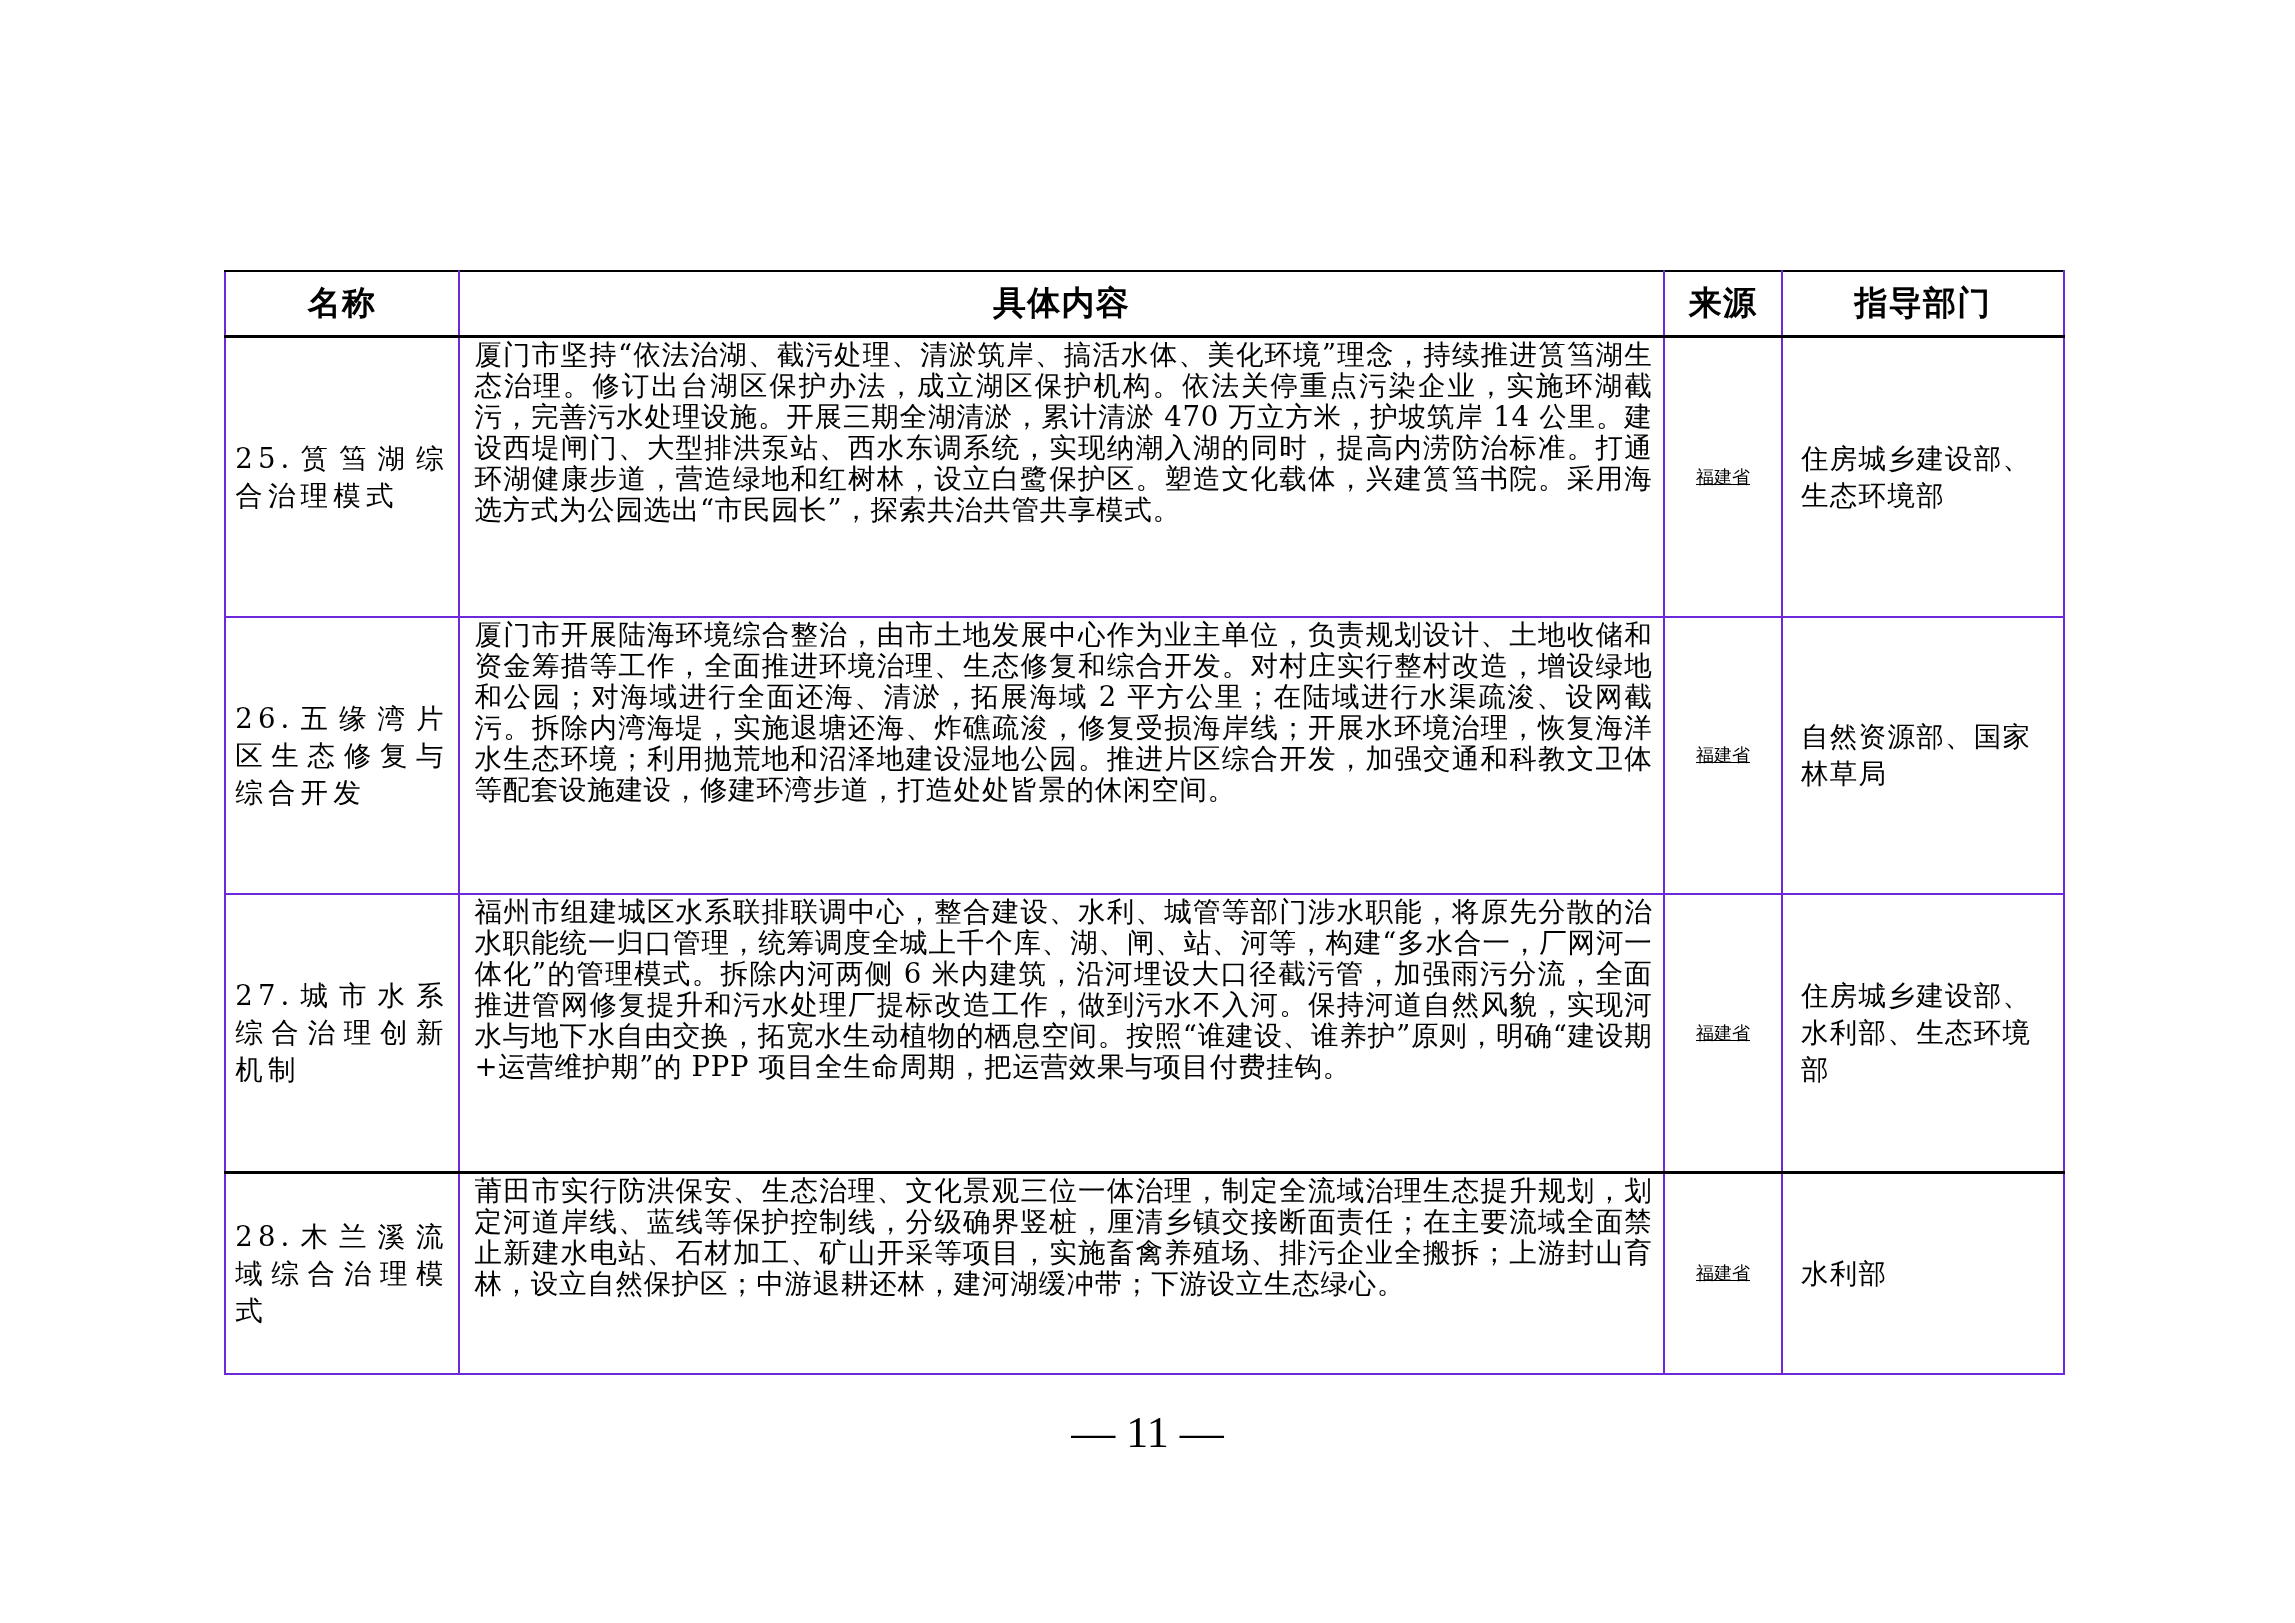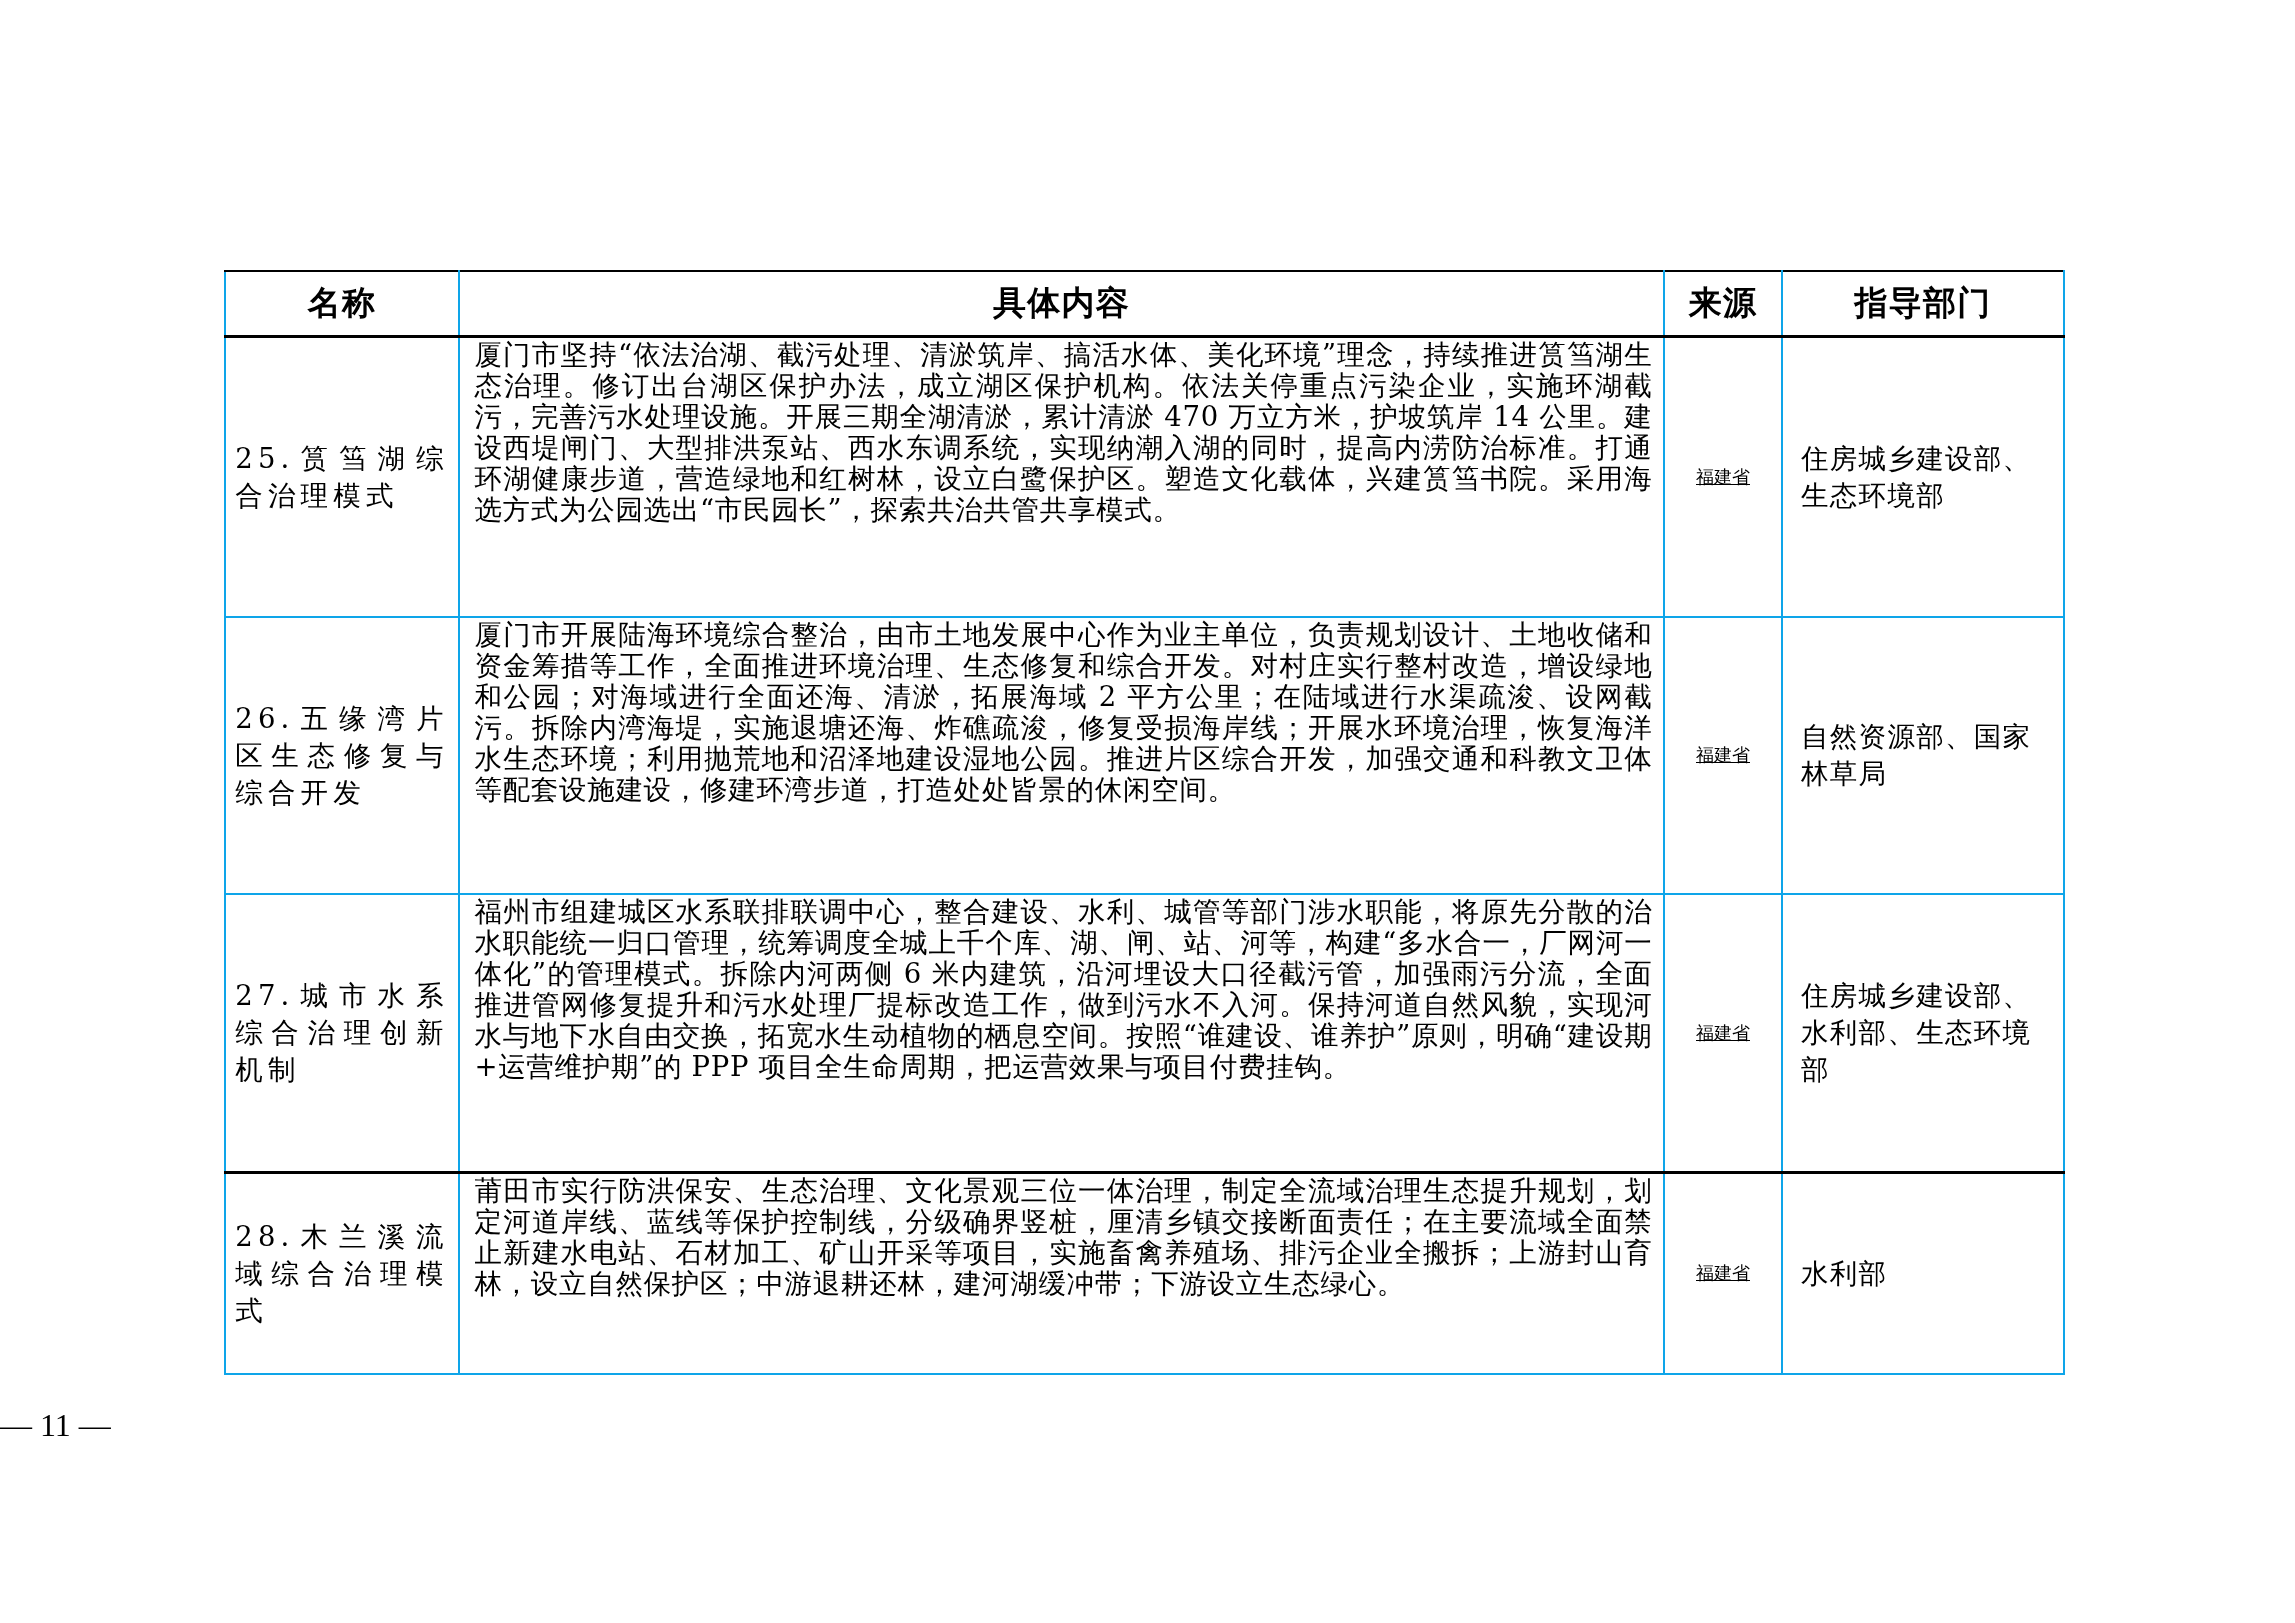--- a/index.html
+++ b/index.html
@@ -1,35 +1,35 @@
 <!DOCTYPE html>
 <html style="font-size:10.5px"><head>
 <meta charset="utf-8">
 <style>
   html, body { margin: 0; padding: 0; background: #ffffff; }
   body { width: 2295px; height: 1623px; position: relative; overflow: hidden;
          font-family: "DejaVu Serif", "Liberation Serif", serif; color: #000; }
   .page-table { position: absolute; left: 224px; top: 270px; width: 1556px;
          border-collapse: collapse; table-layout: fixed; }
-  .page-table td, .page-table th { border: 2px solid #0ea5e9; padding: 0; vertical-align: middle; }
+  .page-table td, .page-table th { border: 2px solid #6d28d9; padding: 0; vertical-align: middle; }
   .page-table th { height: 63px; font-family: "DejaVu Sans", "Liberation Sans", sans-serif;
          font-weight: bold; font-size: 33px; text-align: center; letter-spacing: 1.3px; }
   .page-table tr.row-outer { border-top: 3.9px solid #000; }
   .page-table thead th { border-top: 2.6px solid #000; border-bottom: 3.9px solid #000; }
   .col-name { width: 234px; }
   .col-content { width: 1205px; }
   .col-source { width: 118px; }
   .col-dept { width: 282px; }
   .cell-name { font-size: 27.5px; line-height: 37px; padding: 0 9.2px !important; text-align: justify; letter-spacing: 5.2px; }
   .cell-content { font-size: 27.5px; line-height: 31px; padding: 1.3px 10.5px 3.9px 14.4px !important;
          text-align: justify; letter-spacing: 0.7px; vertical-align: top !important; }
   .cell-source { font-size: 18px; text-align: center; text-decoration: underline; }
   .cell-dept { font-size: 27.5px; line-height: 37px; padding: 0 18px !important; letter-spacing: 1.3px; }
-  .page-number { position: absolute; left: 0; width: 2295px; top: 1407px; text-align: left;
-         font-size: 32px; font-family: "Liberation Serif", "DejaVu Serif", serif; }
+  .page-number { position: absolute; left: 0; width: 2295px; top: 1407px; text-align: center;
+         font-size: 44px; font-family: "Liberation Serif", "DejaVu Serif", serif; }
 </style>
 </head>
 <body>
 
 <table class="page-table">
   <colgroup>
     <col class="col-name">
       <col class="col-content">
       <col class="col-source">
       <col class="col-dept">

